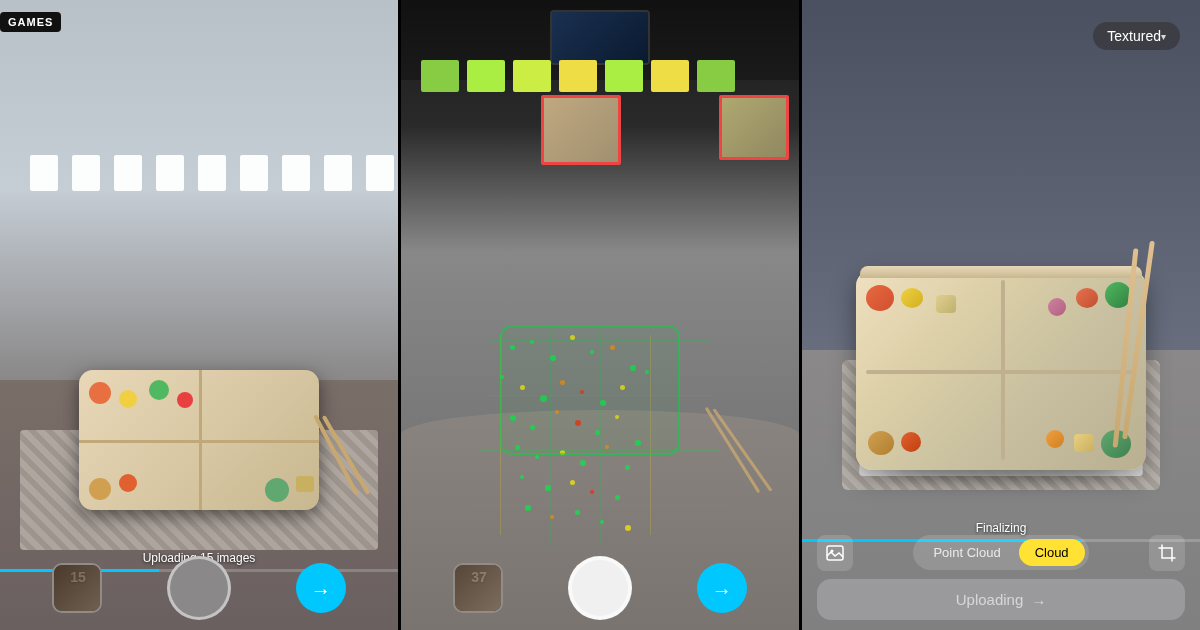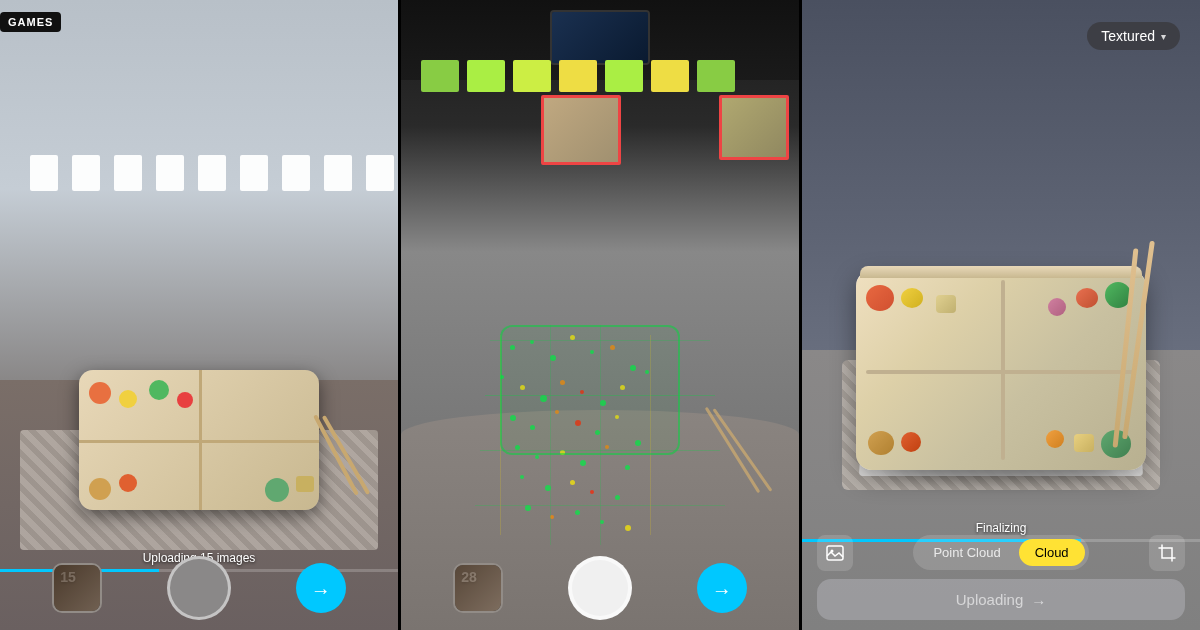--- a/index.html
+++ b/index.html
@@ -131,21 +131,21 @@
       border: 2px solid rgba(255,255,255,0.4);
       display: flex;
       align-items: flex-end;
       justify-content: flex-start;
       overflow: hidden;
       position: relative;
     }
     .thumbnail-badge .count {
       position: absolute;
       top: 4px;
-      left: 6px;
+      left: 16px;
       color: #fff;
       font-size: 14px;
       font-weight: 700;
       text-shadow: 0 1px 3px #000;
     }
     .shutter-btn {
       width: 64px;
       height: 64px;
       border-radius: 50%;
       background: #8a8888;
@@ -231,21 +231,20 @@
       top: 22px;
       right: 20px;
       background: rgba(60,60,65,0.9);
       color: #fff;
       font-size: 14px;
       font-weight: 500;
       padding: 6px 14px;
       border-radius: 20px;
       display: flex;
       align-items: center;
-      gap: 6px;
     }
     .chevron-down {
       font-size: 10px;
       opacity: 0.8;
     }
     
     .finalizing-text {
       position: absolute;
       bottom: 95px;
       left: 50%;
@@ -488,21 +487,21 @@
       </div>
 
       <div style="position:absolute;top:40px;left:30px;width:180px;height:130px;border:2px solid rgba(0,220,60,0.5);border-radius:12px;background:rgba(0,180,40,0.05);"></div>
     </div>
 
     <div style="position:absolute;bottom:130px;right:55px;width:3px;height:100px;background:#c8a870;border-radius:2px;transform:rotate(-35deg);opacity:0.8;"></div>
     <div style="position:absolute;bottom:130px;right:65px;width:3px;height:100px;background:#c8a870;border-radius:2px;transform:rotate(-32deg);opacity:0.8;"></div>
 
     <div class="bottom-controls">
       <div class="thumbnail-badge">
-        <span class="count">28</span>
+        <span class="count">37</span>
         <div style="position:absolute;inset:0;background:linear-gradient(135deg,#5a4838,#8a7868);border-radius:8px;opacity:0.8;"></div>
       </div>
       <div style="width:64px;height:64px;border-radius:50%;background:#f0f0f0;border:4px solid rgba(255,255,255,0.6);"></div>
       <div class="next-btn">
         <span>→</span>
       </div>
     </div>
   </div>
 
   <div class="panel panel-3">

